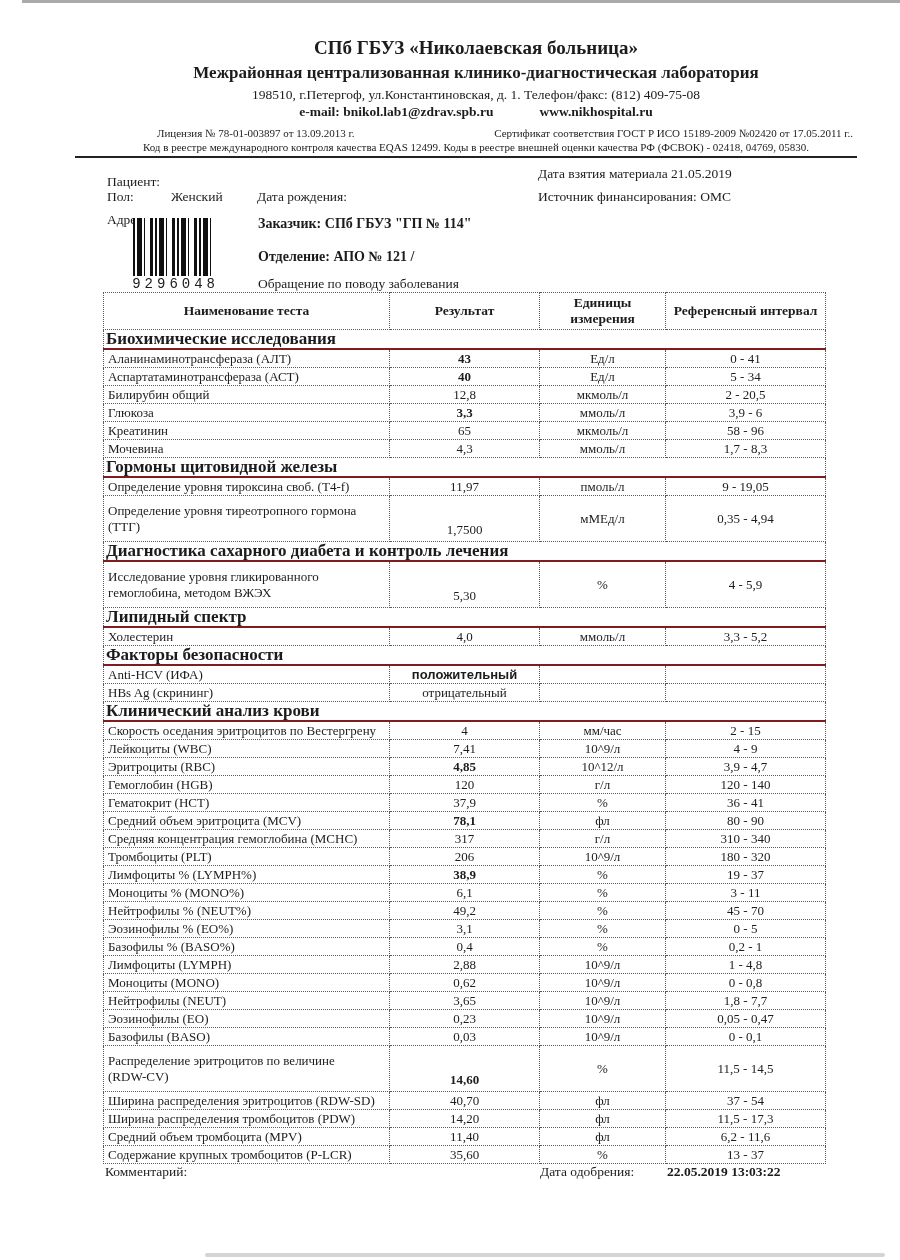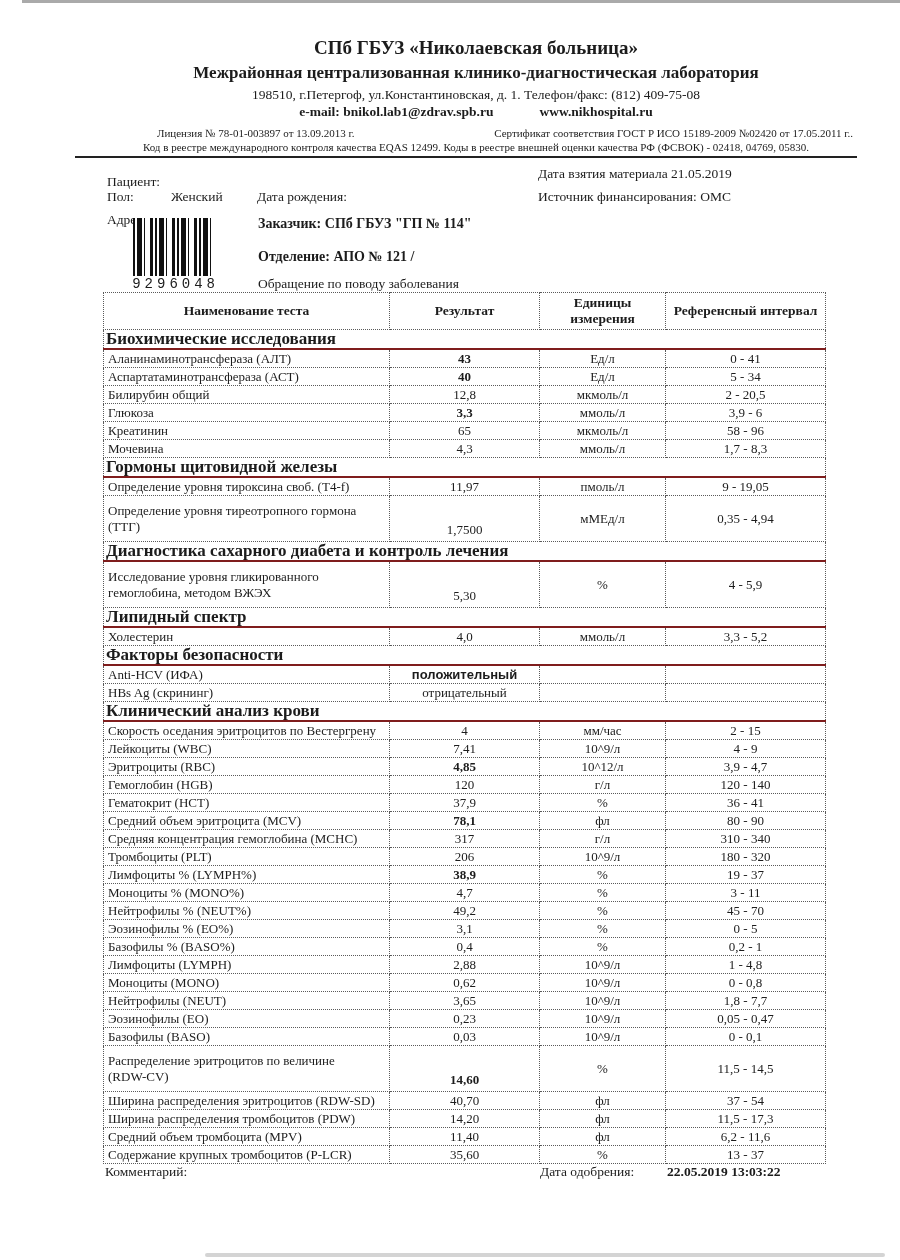--- a/index.html
+++ b/index.html
@@ -261,21 +261,21 @@
           <td class="c-ref">180 - 320</td>
         </tr>
         <tr class="row">
           <td class="c-name">Лимфоциты % (LYMPH%)</td>
           <td class="c-res bold">38,9</td>
           <td class="c-unit">%</td>
           <td class="c-ref">19 - 37</td>
         </tr>
         <tr class="row">
           <td class="c-name">Моноциты % (MONO%)</td>
-          <td class="c-res">4,7</td>
+          <td class="c-res">6,1</td>
           <td class="c-unit">%</td>
           <td class="c-ref">3 - 11</td>
         </tr>
         <tr class="row">
           <td class="c-name">Нейтрофилы % (NEUT%)</td>
           <td class="c-res">49,2</td>
           <td class="c-unit">%</td>
           <td class="c-ref">45 - 70</td>
         </tr>
         <tr class="row">

